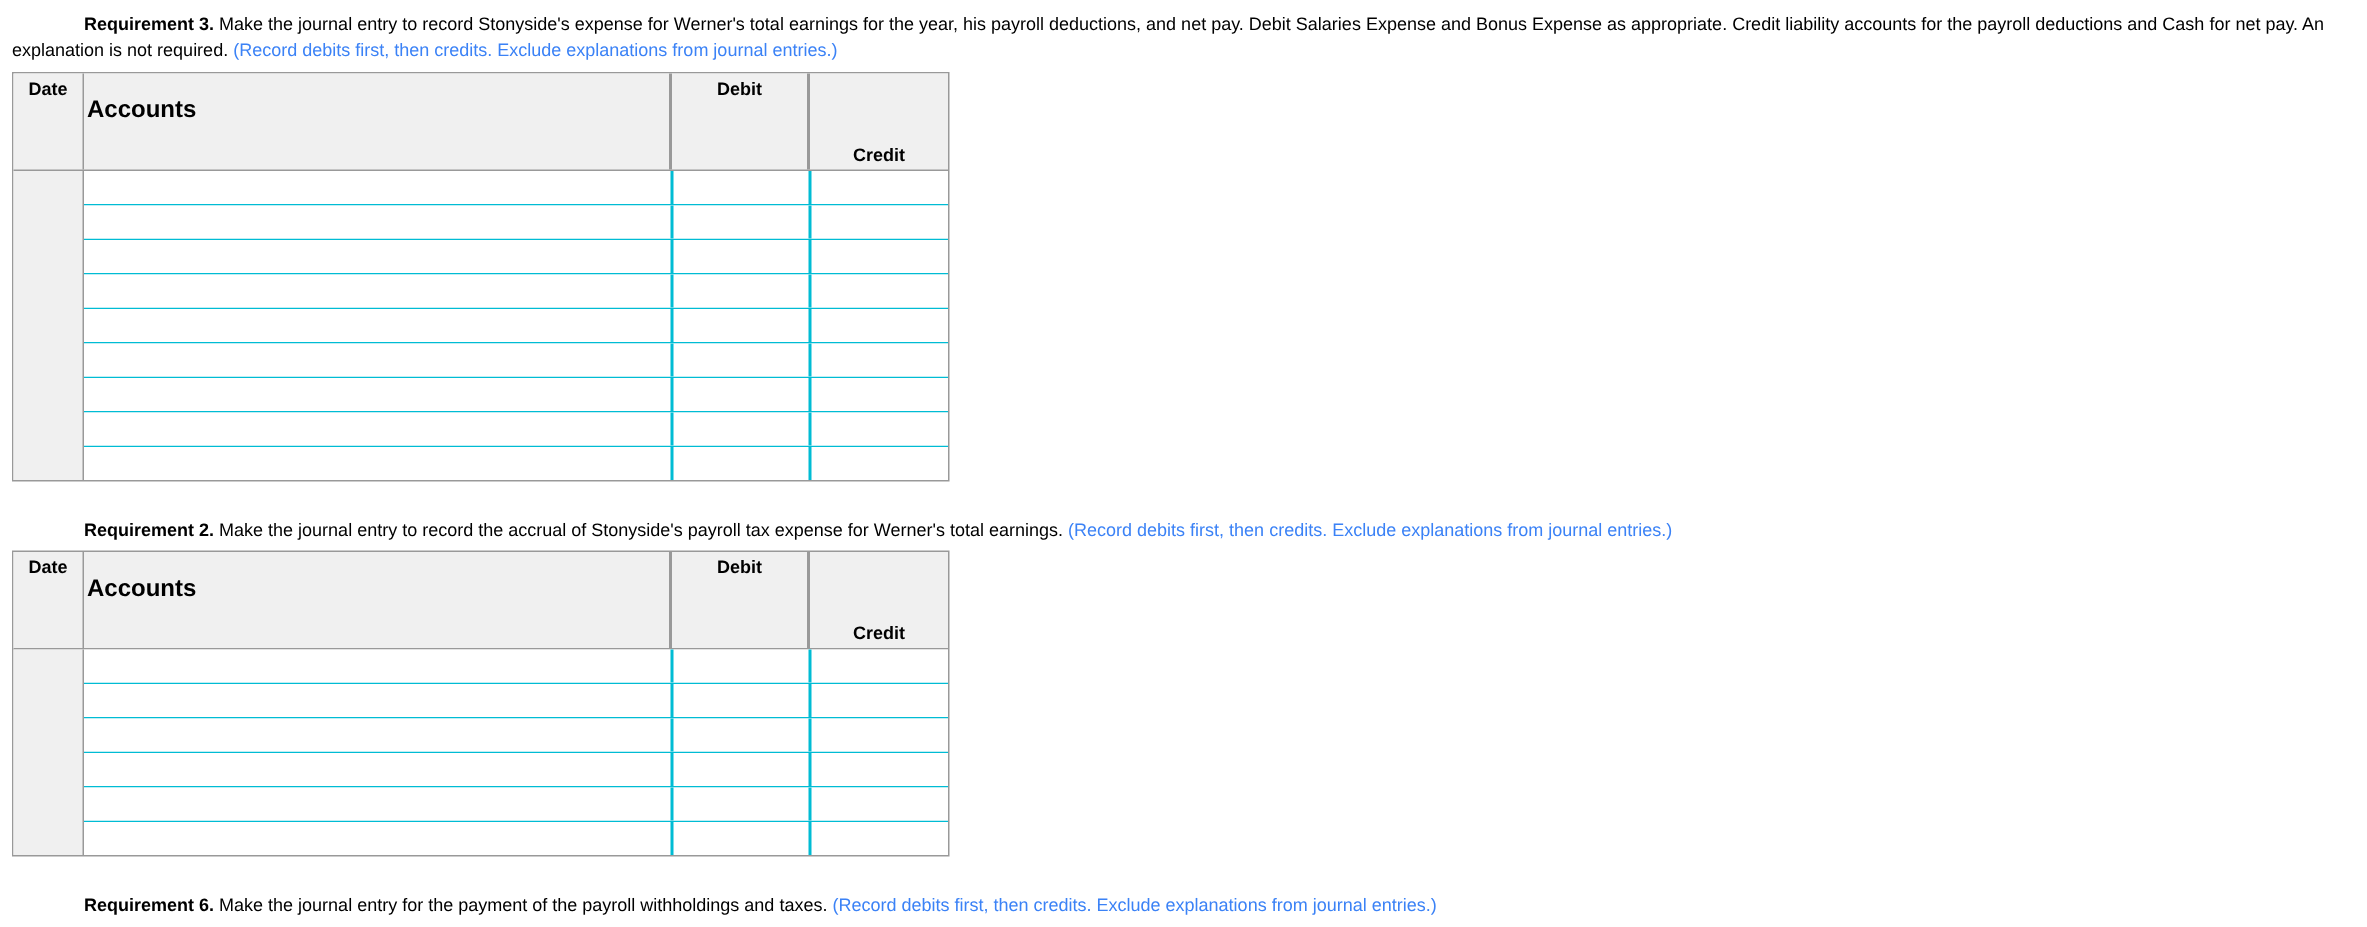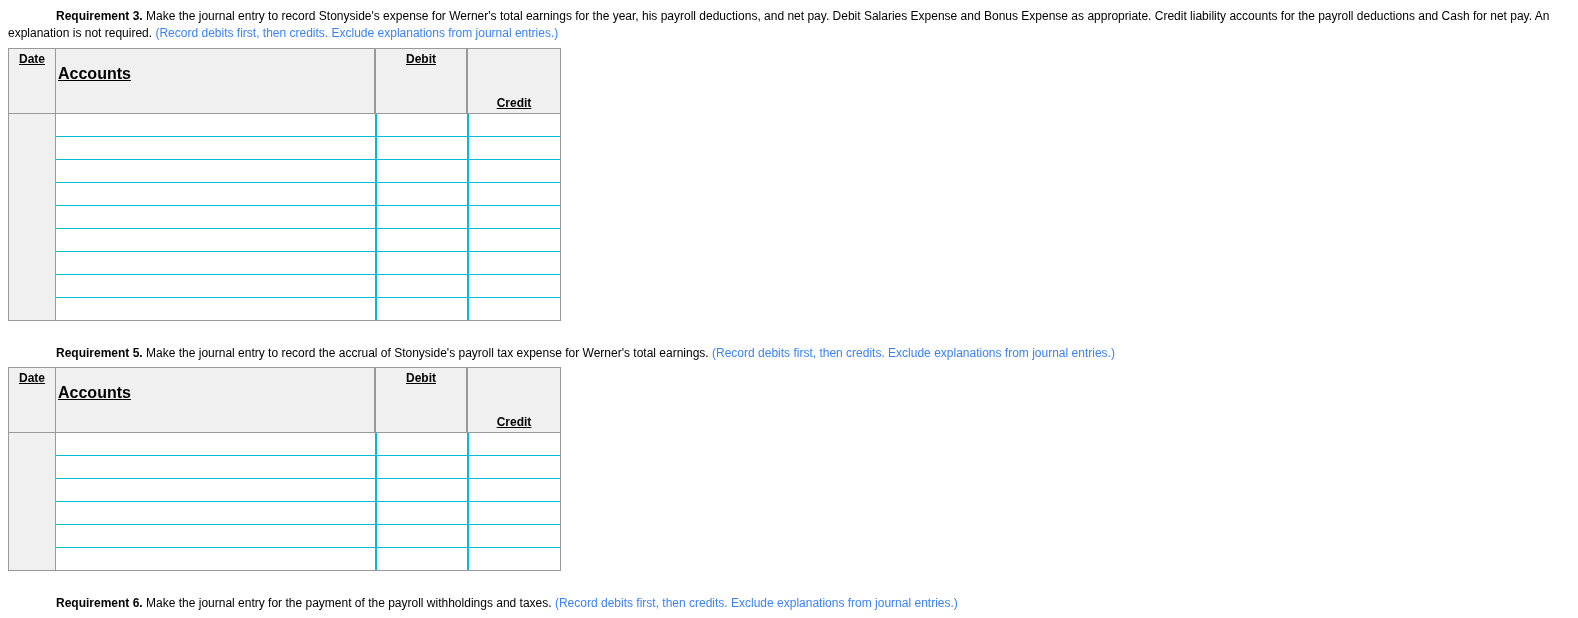--- a/index.html
+++ b/index.html
@@ -24,22 +24,21 @@
       font-weight: bold;
       padding-left: 48px;
     }
     .instruction {
       color: #3b82f6;
     }
     .table-wrapper {
       border: 1px solid #999;
       margin-bottom: 14px;
       display: inline-block;
-      width: 553px;
-      text-decoration: underline;
+      width: 625px;
     }
     .table-header {
       display: flex;
       border-bottom: 1px solid #999;
       background: #f0f0f0;
     }
     .header-date {
       width: 47px;
       text-align: center;
       font-weight: bold;
@@ -195,21 +194,21 @@
             <input type="text" class="body-debit" style="">
             <input type="text" class="body-credit" style="">
           </div>
         </div>
       </div>
     </div>
   </div>
 
   <div class="section">
     <div class="requirement-text">
-      <strong>Requirement 5.</strong><span> Make the journal entry to record the accrual of Stonyside's payroll tax expense for Werner's total earnings.</span> <span class="instruction">(Record debits first, then credits. Exclude explanations from journal entries.)</span>
+      <strong>Requirement 2.</strong><span> Make the journal entry to record the accrual of Stonyside's payroll tax expense for Werner's total earnings.</span> <span class="instruction">(Record debits first, then credits. Exclude explanations from journal entries.)</span>
     </div>
     <div class="table-wrapper">
       <div class="table-header">
         <div class="header-date">Date</div>
         <div class="header-accounts">Accounts</div>
         <div class="header-debit">Debit</div>
         <div class="header-credit">Credit</div>
       </div>
       <div class="table-body">
         <div class="body-date"></div>

